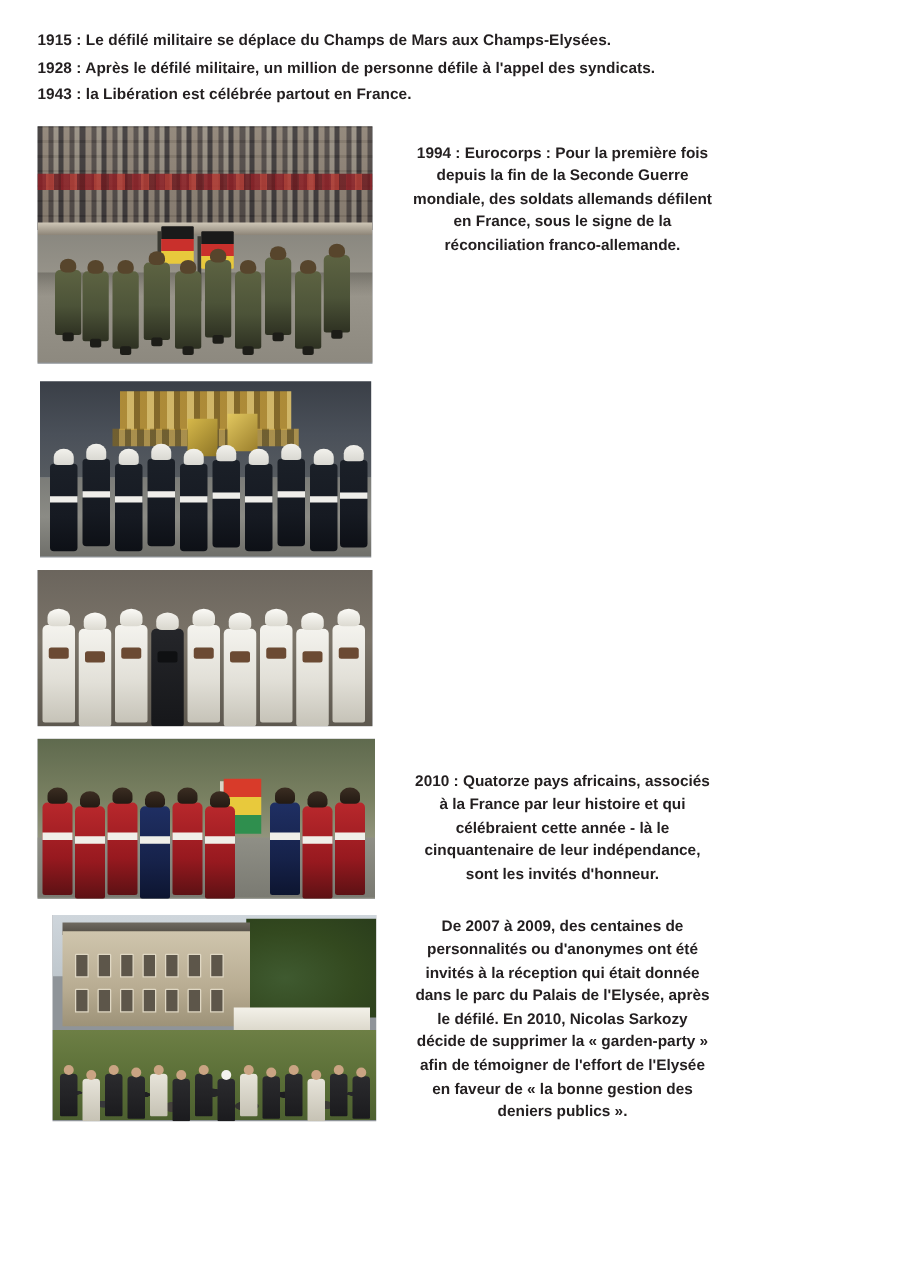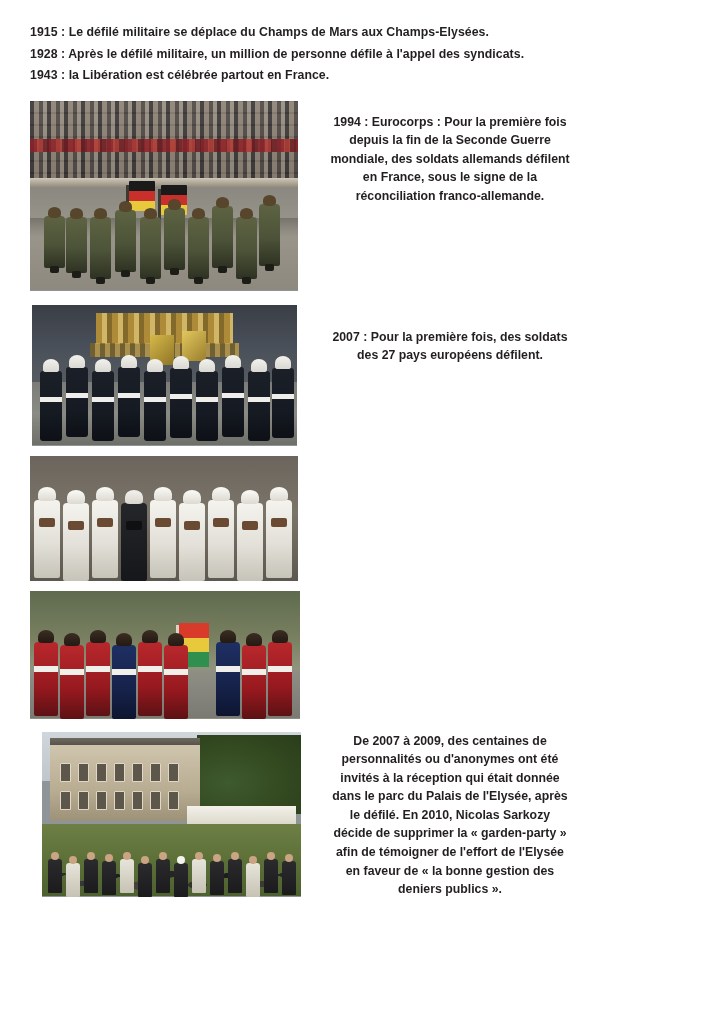--- a/index.html
+++ b/index.html
@@ -326,21 +326,20 @@
         <div class="sold" style="left:34px; bottom:6%;"></div>
         <div class="sold" style="left:60px;"></div>
         <div class="sold" style="left:86px; bottom:6%;"></div>
         <div class="sold" style="left:112px;"></div>
         <div class="sold" style="left:138px; bottom:5%;"></div>
         <div class="sold" style="left:164px;"></div>
         <div class="sold" style="left:190px; bottom:6%;"></div>
         <div class="sold" style="left:216px;"></div>
         <div class="sold" style="left:240px; bottom:5%;"></div>
       </div>
-      <div class="caption c2">2007 : Pour la première fois, des soldats des 27 pays européens défilent.</div>
     </div>
 
     <div class="entry e3">
       <div class="photo p3">
         <div class="bg"></div>
         <div class="sold" style="left:4px;"></div>
         <div class="sold" style="left:33px; bottom:0;"></div>
         <div class="sold" style="left:62px;"></div>
         <div class="sold dark" style="left:91px; bottom:0;"></div>
         <div class="sold" style="left:120px;"></div>
@@ -360,20 +359,21 @@
         <div class="sold" style="left:56px;"></div>
         <div class="sold blue" style="left:82px; bottom:0;"></div>
         <div class="sold" style="left:108px;"></div>
         <div class="flagpole" style="left:146px; top:34px; height:70px;"></div>
         <div class="flag" style="left:149px; top:32px;"></div>
         <div class="sold" style="left:134px; bottom:0;"></div>
         <div class="sold blue" style="left:186px;"></div>
         <div class="sold" style="left:212px; bottom:0;"></div>
         <div class="sold" style="left:238px;"></div>
       </div>
+      <div class="caption c4">2010 : Quatorze pays africains, associés à la France par leur histoire et qui célébraient cette année - là le cinquantenaire de leur indépendance, sont  les invités d'honneur.</div>
     </div>
 
     <div class="entry e5">
       <div class="photo p5">
         <div class="sky"></div>
         <div class="trees-l"></div>
         <div class="roof"></div>
         <div class="palace">
           <div class="win" style="left:10px; top:18px;"></div>
           <div class="win" style="left:28px; top:18px;"></div>

